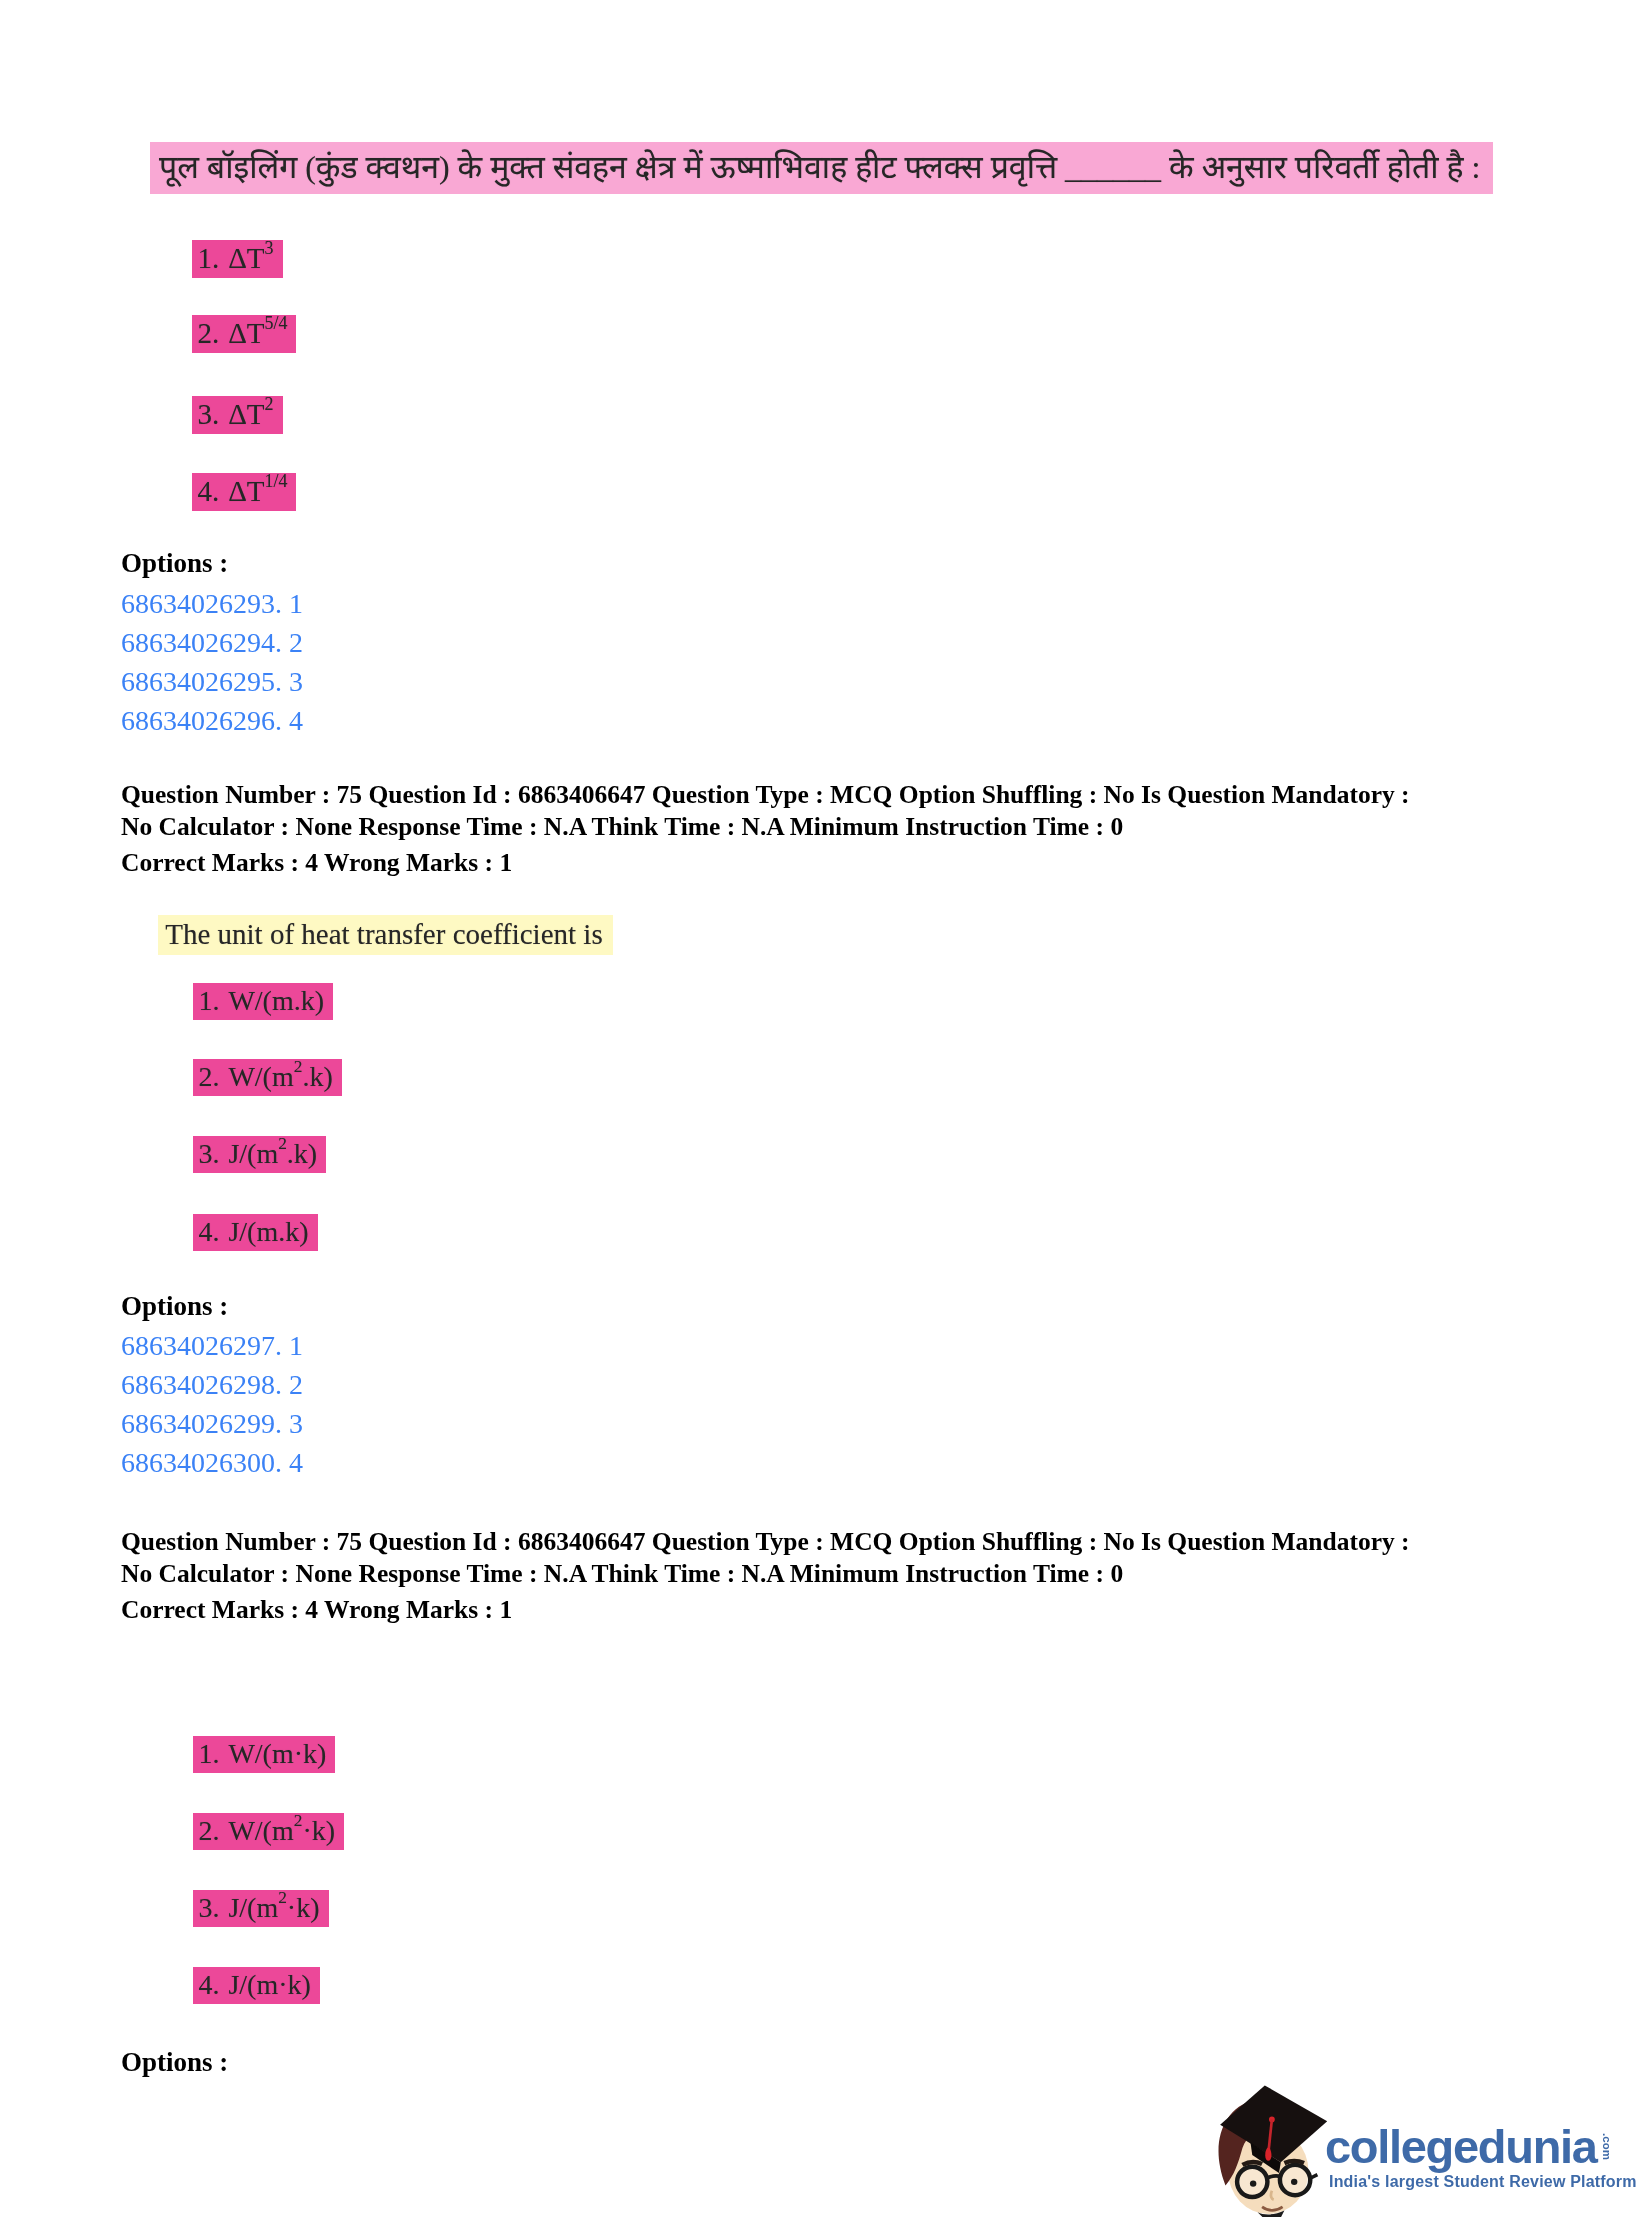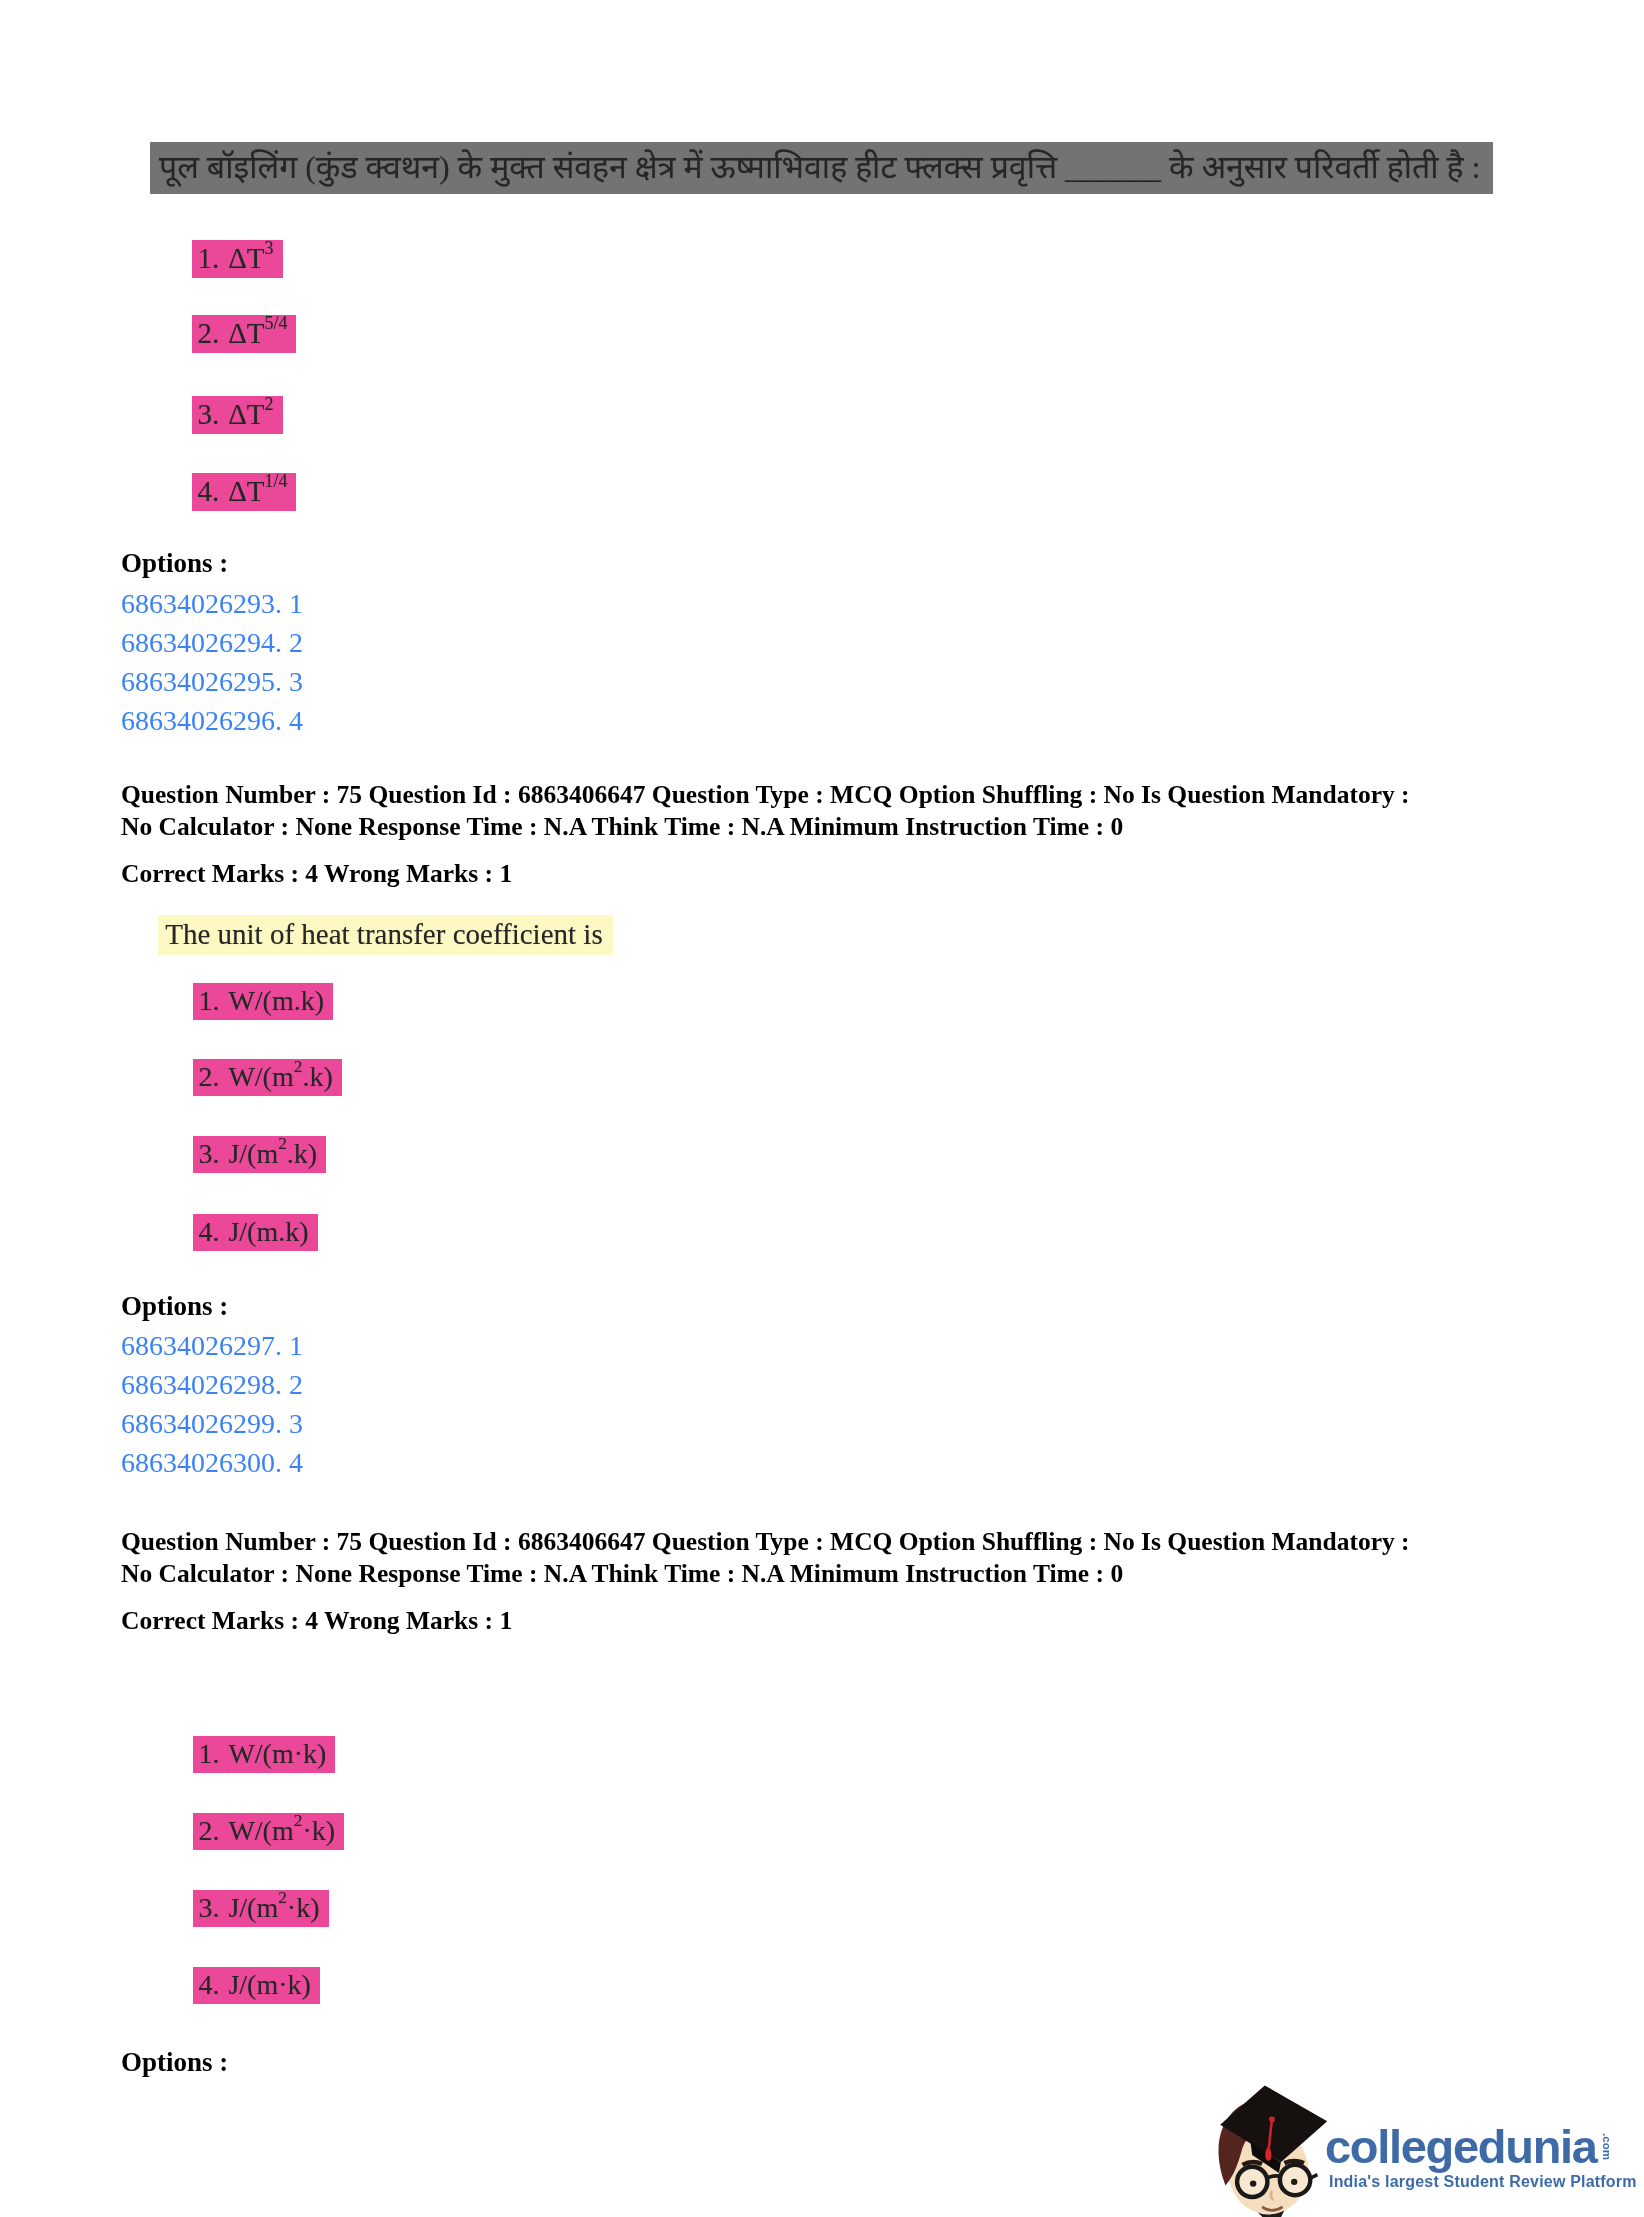--- a/index.html
+++ b/index.html
@@ -15,21 +15,21 @@
   .abs { position: absolute; }
 
   
   .scan {
     color: #262626;
     text-shadow: 0 0 0.9px rgba(70,70,70,0.45);
   }
   .q-hindi {
     font-size: 32px;
     line-height: 1.35;
-    background: #737373;
+    background: #f9a8d4;
     padding: 3.6px 12.5px 5.4px 9px;
     white-space: nowrap;
   }
   .q-english {
     font-size: 29px;
     background: #fef9c3;
     padding: 2.7px 10.7px 4.5px 7.2px;
     white-space: nowrap;
   }
   .choice {
@@ -57,21 +57,21 @@
     color: #3b82f6;
     line-height: 39px;
   }
   .meta {
     font-weight: bold;
     font-size: 25.5px;
     color: #000;
     line-height: 32px;
     width: 1433px;
   }
-  .meta .m3 { margin-top: 15px; }
+  .meta .m3 { margin-top: 4px; }
 
   
   .logo { width: 433px; height: 143px; }
   .logo .mascot { position: absolute; left: 3.6px; top: 10.7px; }
   .logo .brand {
     position: absolute; left: 116px; top: 45px;
     font-family: "Liberation Sans", sans-serif;
     font-weight: bold;
     font-size: 47px;
     letter-spacing: -1.3px;

